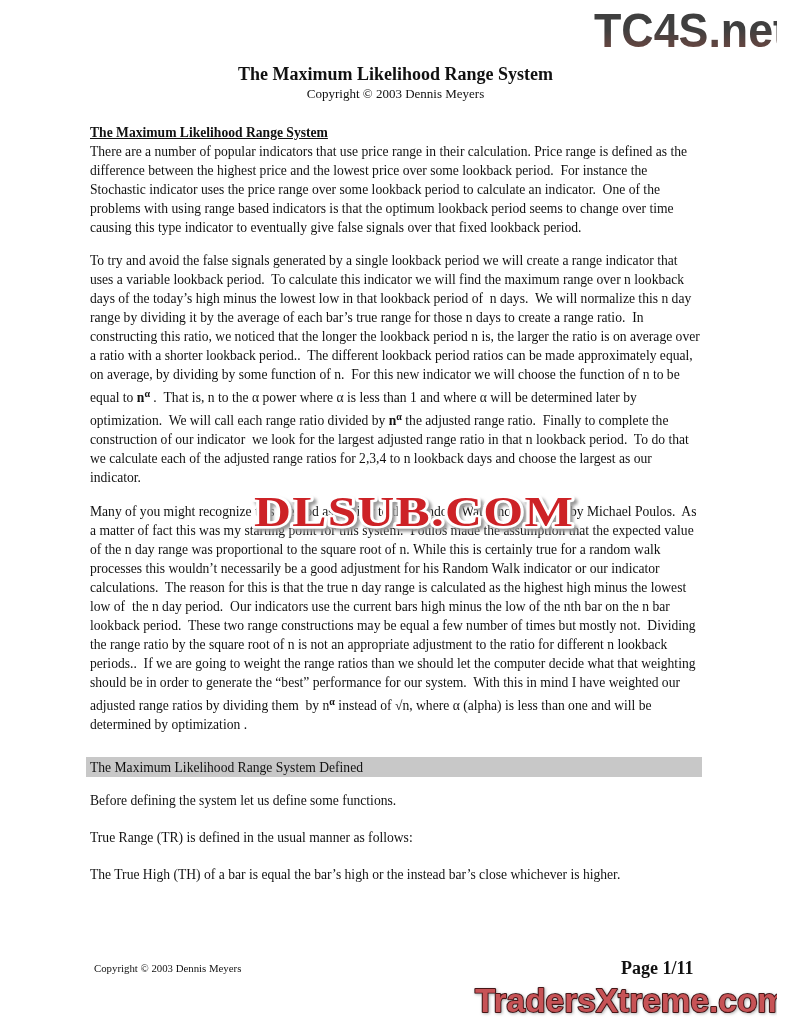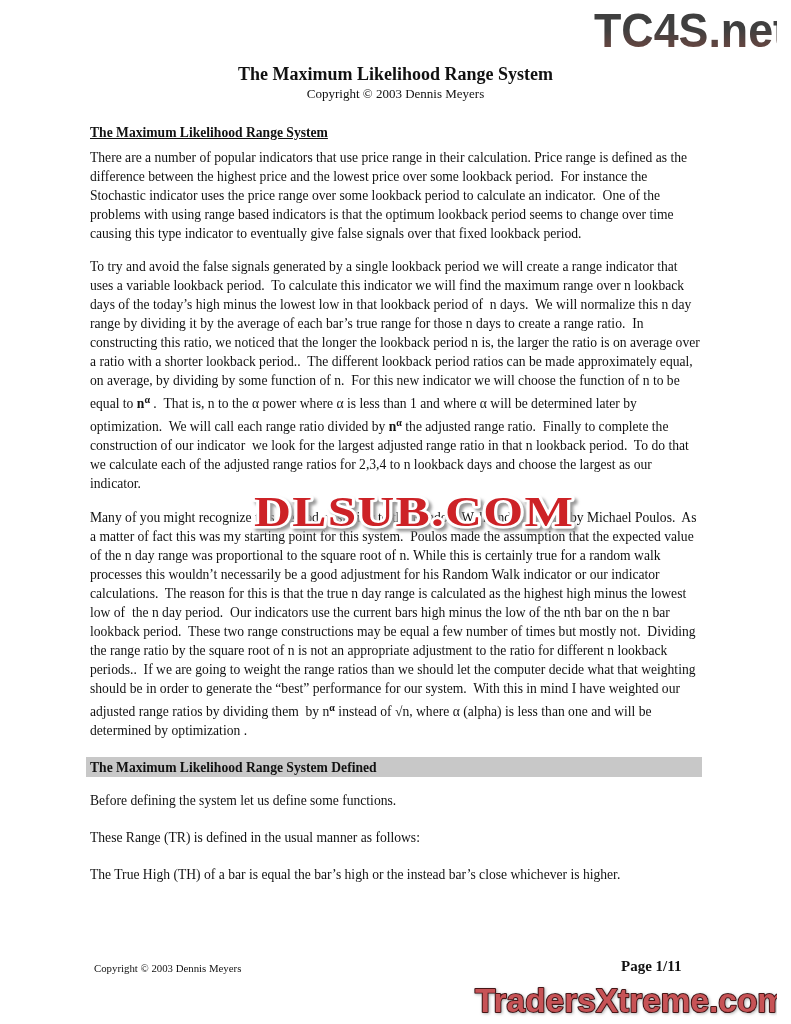--- a/index.html
+++ b/index.html
@@ -15,39 +15,39 @@
   
   .tc4s-logo{position:absolute;top:2px;left:592px;}
   
   .title-block{position:absolute;top:63px;left:0;width:791px;text-align:center;}
   .doc-title{font-size:18px;font-weight:bold;line-height:22px;}
   .doc-subtitle{font-size:13px;line-height:16px;margin-top:1px;}
   
   .content{position:absolute;top:123px;left:90px;width:612px;font-size:13.6px;line-height:19px;}
   .h-underline{font-weight:bold;text-decoration:underline;}
   .para{white-space:pre-wrap;margin:0;}
-  .para.p1{margin-top:6px;}
+  .para.p1{margin-top:0;}
   .para.p2{margin-top:14px;}
   .para.p3{margin-top:15px;font-family:Liberation Serif, serif;}
   .b{font-weight:bold;}
   .sup{font-weight:bold;font-size:10px;vertical-align:5px;}
   .section2-heading{
-    margin-top:17px;margin-left:-4px;
+    margin-top:23px;margin-left:-4px;
     width:612px;padding:1px 0 0 4px;
     background:#c8c8c8;
-    font-weight:bold;
+    font-weight:normal;
   }
   .s-line1{margin-top:14px;}
   .s-line2{margin-top:18px;}
   .s-line3{margin-top:18px;white-space:pre-wrap;}
   
   .dlsub{position:absolute;left:246px;top:482px;}
   
   .footer-copyright{position:absolute;left:94px;top:962px;font-size:10.8px;}
-  .footer-page{position:absolute;left:621px;top:958px;font-size:15px;font-weight:bold;}
+  .footer-page{position:absolute;left:621px;top:958px;font-size:18px;font-weight:bold;}
   .tradersxtreme-logo{position:absolute;left:471px;top:977px;}
 </style>
 </head>
 <body>
 
 <div class="page">
 
   <div class="tc4s-logo">
     <svg width="198" height="56" viewBox="0 0 198 56">
       <defs>
@@ -66,21 +66,21 @@
   </div>
 
   <div class="content">
     <div class="h-underline">The Maximum Likelihood Range System</div>
     <p class="para p1"><span>There are a number of popular indicators that use price range in their calculation. Price range is defined as the difference between the highest price and the lowest price over some lookback period.  For instance the  Stochastic indicator uses the price range over some lookback period to calculate an indicator.  One of the problems with using range based indicators is that the optimum lookback period seems to change over time causing this type indicator to eventually give false signals over that fixed lookback period.</span></p>
     <p class="para p2"><span>To try and avoid the false signals generated by a single lookback period we will create a range indicator that uses a variable lookback period.  To calculate this indicator we will find the maximum range over n lookback days of the today’s high minus the lowest low in that lookback period of  n days.  We will normalize this n day range by dividing it by the average of each bar’s true range for those n days to create a range ratio.  In constructing this ratio, we noticed that the longer the lookback period n is, the larger the ratio is on average over a ratio with a shorter lookback period..  The different lookback period ratios can be made approximately equal, on average, by dividing by some function of n.  For this new indicator we will choose the function of n to be equal to </span><span class="b">n</span><span class="b sup">α</span><span> .  That is, n to the α power where α is less than 1 and where α will be determined later by optimization.  We will call each range ratio divided by </span><span class="b">n</span><span class="b sup">α</span><span> the adjusted range ratio.  Finally to complete the construction of our indicator  we look for the largest adjusted range ratio in that n lookback period.  To do that we calculate each of the adjusted range ratios for 2,3,4 to n lookback days and choose the largest as our indicator.</span></p>
     <p class="para p3"><span>Many of you might recognize this method as similar to the Random Walk Index created by Michael Poulos.  As a matter of fact this was my starting point for this system.  Poulos made the assumption that the expected value of the n day range was proportional to the square root of n. While this is certainly true for a random walk processes this wouldn’t necessarily be a good adjustment for his Random Walk indicator or our indicator calculations.  The reason for this is that the true n day range is calculated as the highest high minus the lowest low of  the n day period.  Our indicators use the current bars high minus the low of the nth bar on the n bar lookback period.  These two range constructions may be equal a few number of times but mostly not.  Dividing the range ratio by the square root of n is not an appropriate adjustment to the ratio for different n lookback periods..  If we are going to weight the range ratios than we should let the computer decide what that weighting should be in order to generate the “best” performance for our system.  With this in mind I have weighted our adjusted range ratios by dividing them  by n</span><span class="b sup">α</span><span> instead of √n, where α (alpha) is less than one and will be determined by optimization .</span></p>
 
     <div class="section2-heading">The Maximum Likelihood Range System Defined</div>
     <div class="s-line1">Before defining the system let us define some functions.</div>
-    <div class="s-line2">These Range (TR) is defined in the usual manner as follows:</div>
+    <div class="s-line2">True Range (TR) is defined in the usual manner as follows:</div>
     <div class="s-line3">The True High (TH) of a bar is equal the bar’s high or the instead bar’s close whichever is higher.</div>
   </div>
 
   <div class="dlsub">
     <svg width="336" height="60" viewBox="0 0 336 60">
       <defs>
         <filter id="wshadow" x="-20%" y="-20%" width="140%" height="160%">
           <feDropShadow dx="3" dy="3" stdDeviation="1.6" flood-color="#9a9a9a"></feDropShadow>
         </filter>
       </defs>

